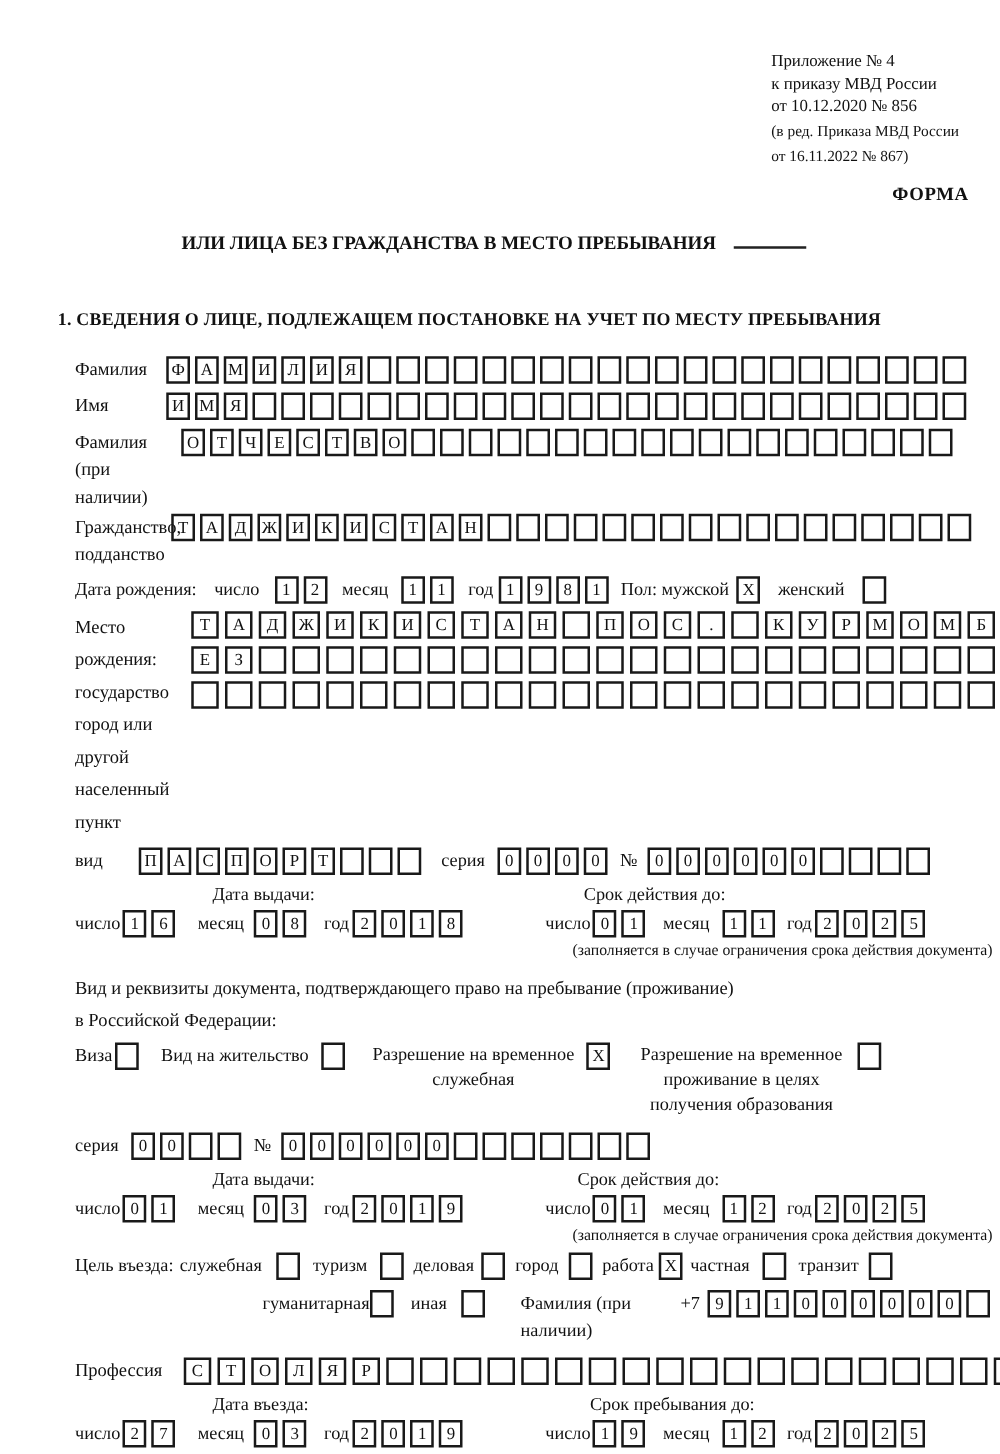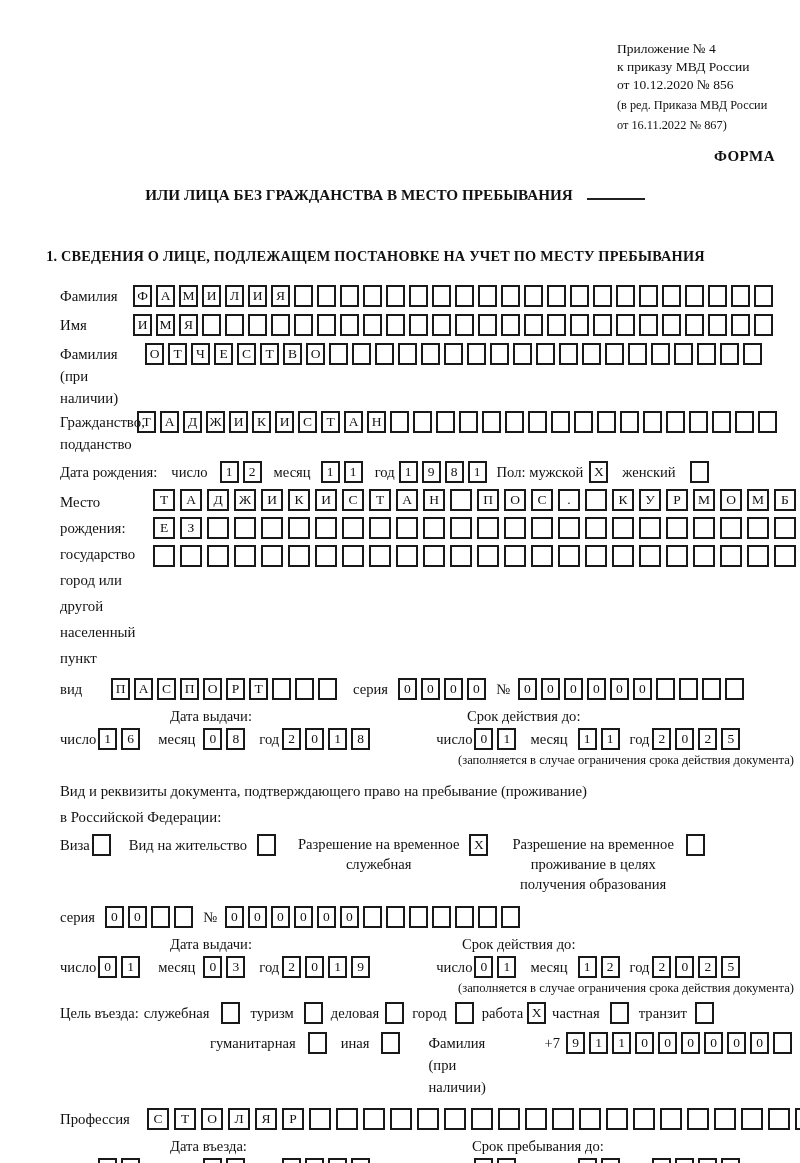--- a/index.html
+++ b/index.html
@@ -537,21 +537,21 @@
       <span class="cells cb">
           <span class="cell"></span>
         </span>
       <span class="dlbl" style="margin-left:10px; margin-right:8px;">транзит</span>
       <span class="cells cb">
           <span class="cell"></span>
         </span>
     </div>
 
     <div class="purpose-row" style="margin-top:8px;">
-      <span class="dlbl" style="margin-left:150px; margin-right:12px;">гуманитарная</span>
+      <span class="dlbl" style="margin-left:150px; margin-right:0;">гуманитарная</span>
       <span class="cells cb">
           <span class="cell"></span>
         </span>
       <span class="dlbl" style="margin-left:14px; margin-right:12px;">иная</span>
       <span class="cells cb">
           <span class="cell"></span>
         </span>
       <span class="dlbl" style="margin-left:28px;">Фамилия (при наличии)</span>
       <span class="dlbl" style="margin-left:26px; margin-right:6px;">+7</span>
       <span class="cells">

